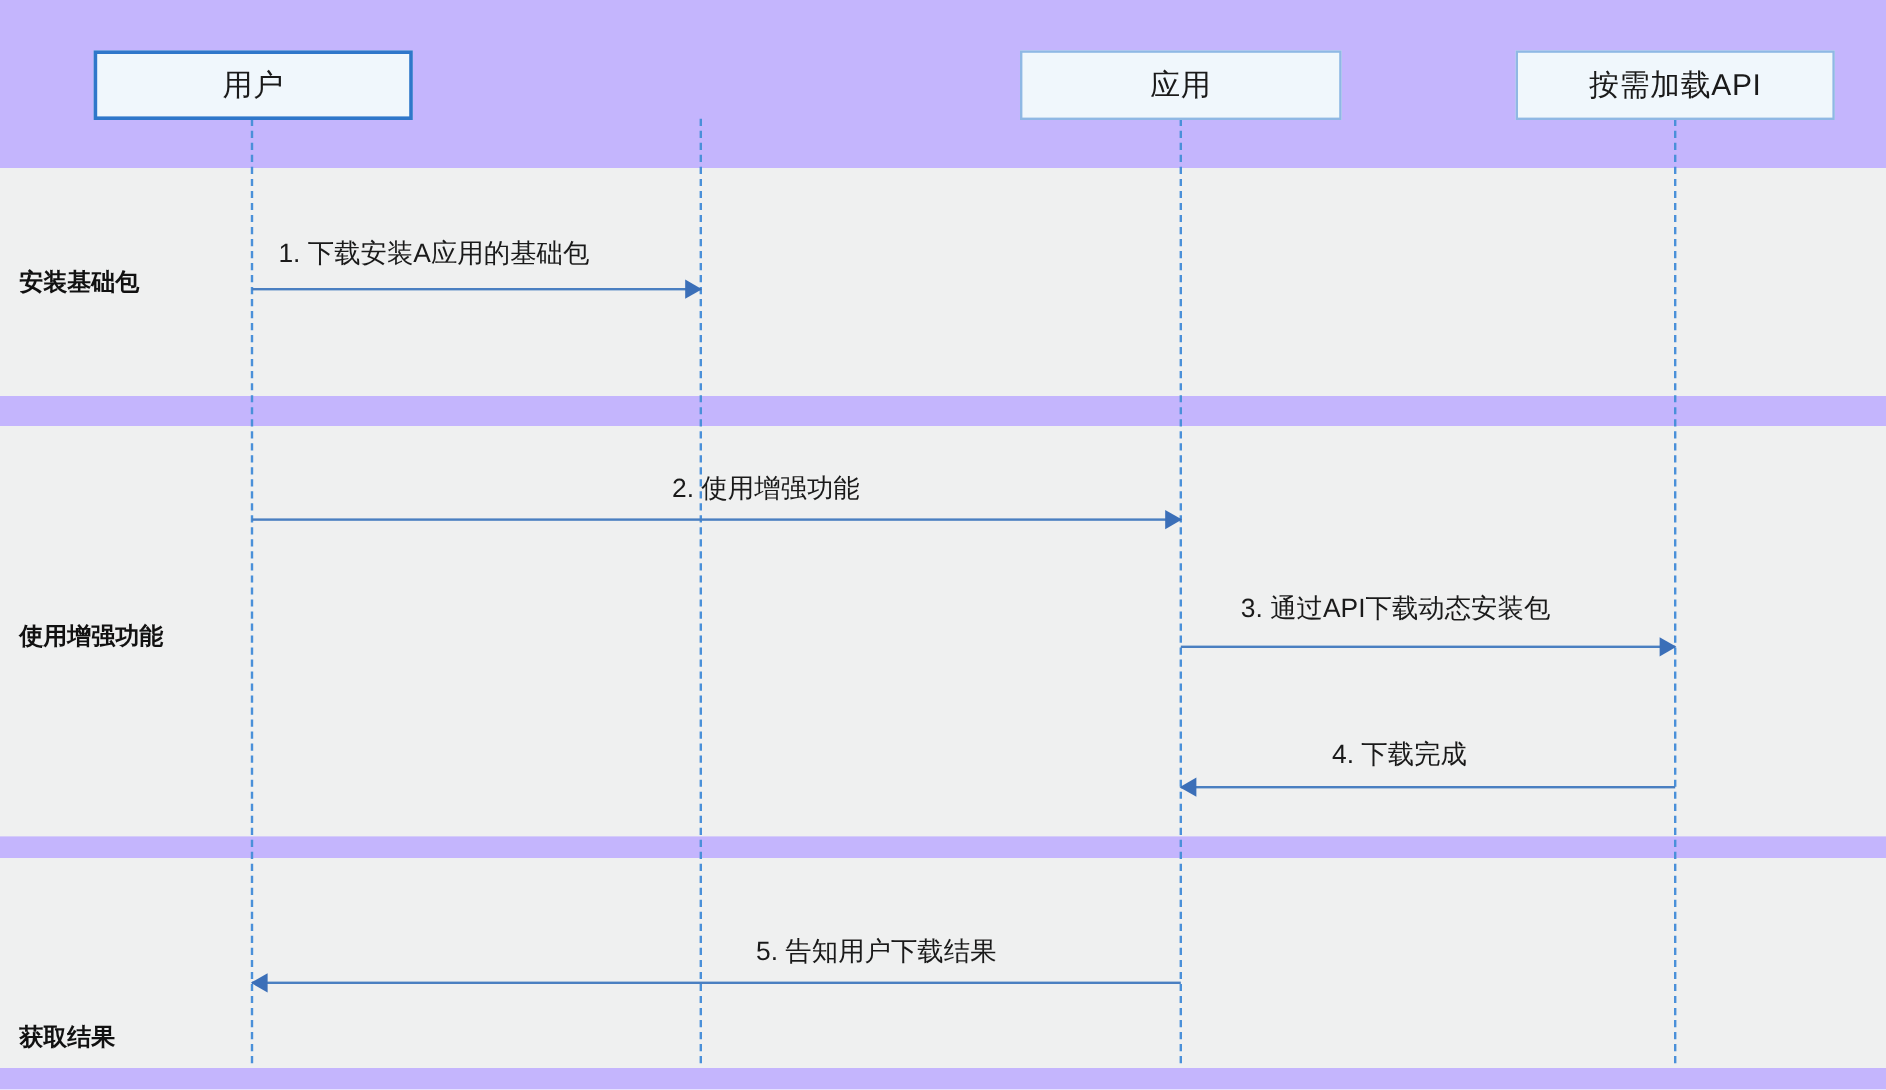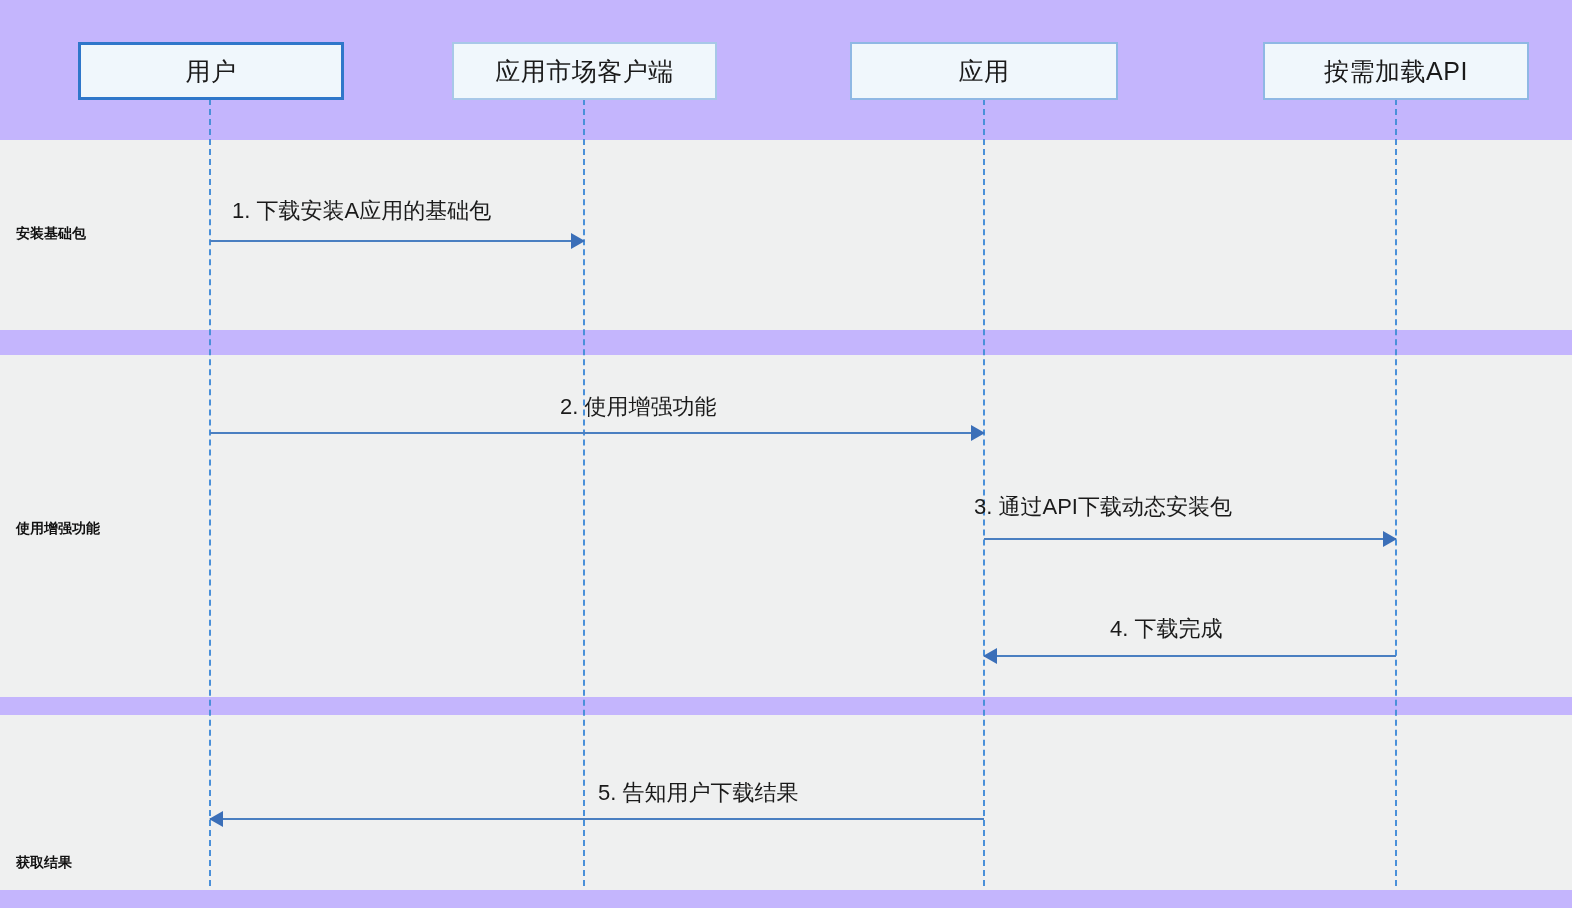--- a/index.html
+++ b/index.html
@@ -53,21 +53,21 @@
   
   .lifeline {
     position: absolute;
     width: 0;
     border-left: 2px dashed #4a90d9;
   }
 
   
   .phase-label {
     position: absolute;
-    font-size: 14px;
+    font-size: 20px;
     font-weight: bold;
     color: #111111;
     white-space: nowrap;
     line-height: 1;
   }
 
   
   .msg {
     position: absolute;
     height: 2px;
@@ -116,23 +116,20 @@
 
   <div class="lifeline" style="left:209px;top:99px;height:787px;"></div>
   <div class="lifeline" style="left:583px;top:99px;height:787px;"></div>
   <div class="lifeline" style="left:983px;top:99px;height:787px;"></div>
   <div class="lifeline" style="left:1395px;top:99px;height:787px;"></div>
 
   <div class="participant-box strong" style="left:78px;top:42px;width:266px;">
     <span class="participant-label">用户</span>
   </div>
 
-  <div class="participant-box" style="left:452px;top:42px;width:265px;">
-    <span class="participant-label">应用市场客户端</span>
-  </div>
 
   <div class="participant-box medium" style="left:1263px;top:42px;width:266px;">
     <span class="participant-label">按需加载API</span>
   </div>
 
   <div class="participant-box medium" style="left:850px;top:42px;width:268px;">
     <span class="participant-label">应用</span>
   </div>
 
   <div class="phase-label" style="left:16px;top:226px;">安装基础包</div>
@@ -148,27 +145,27 @@
   <div class="msg right" style="left:210px;top:432px;width:774px;">
     <div class="line"></div>
     <div class="head"></div>
   </div>
   <div class="msg-label" style="left:560px;top:396px;">2. 使用增强功能</div>
 
   <div class="msg right" style="left:984px;top:538px;width:412px;">
     <div class="line"></div>
     <div class="head"></div>
   </div>
-  <div class="msg-label" style="left:974px;top:496px;">3. 通过API下载动态安装包</div>
+  <div class="msg-label" style="left:1034px;top:496px;">3. 通过API下载动态安装包</div>
 
   <div class="msg left" style="left:984px;top:655px;width:412px;">
     <div class="line"></div>
     <div class="head"></div>
   </div>
   <div class="msg-label" style="left:1110px;top:618px;">4. 下载完成</div>
 
   <div class="msg left" style="left:210px;top:818px;width:774px;">
     <div class="line"></div>
     <div class="head"></div>
   </div>
-  <div class="msg-label" style="left:598px;top:782px;">5. 告知用户下载结果</div>
+  <div class="msg-label" style="left:630px;top:782px;">5. 告知用户下载结果</div>
 
 </div>
 
 </body></html>

